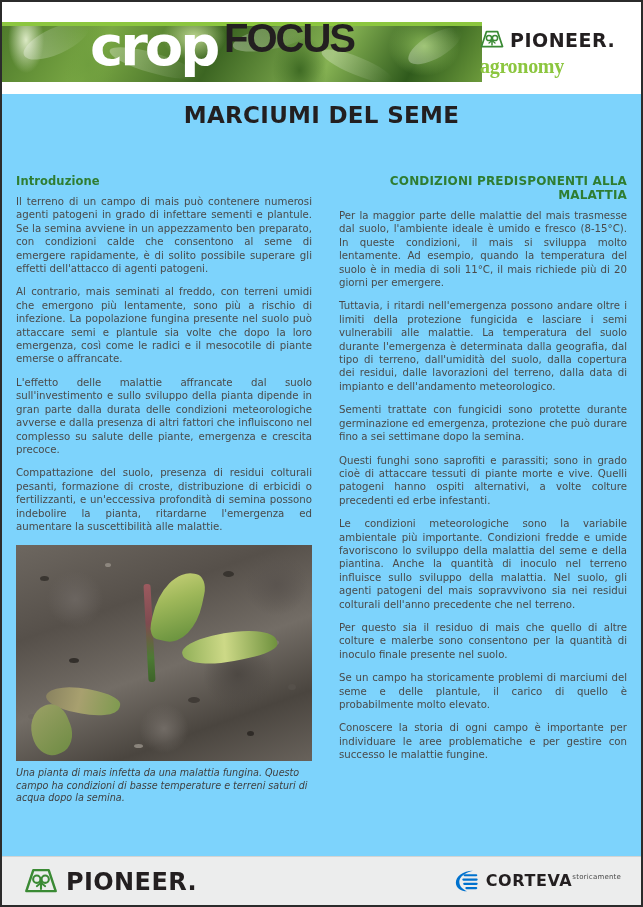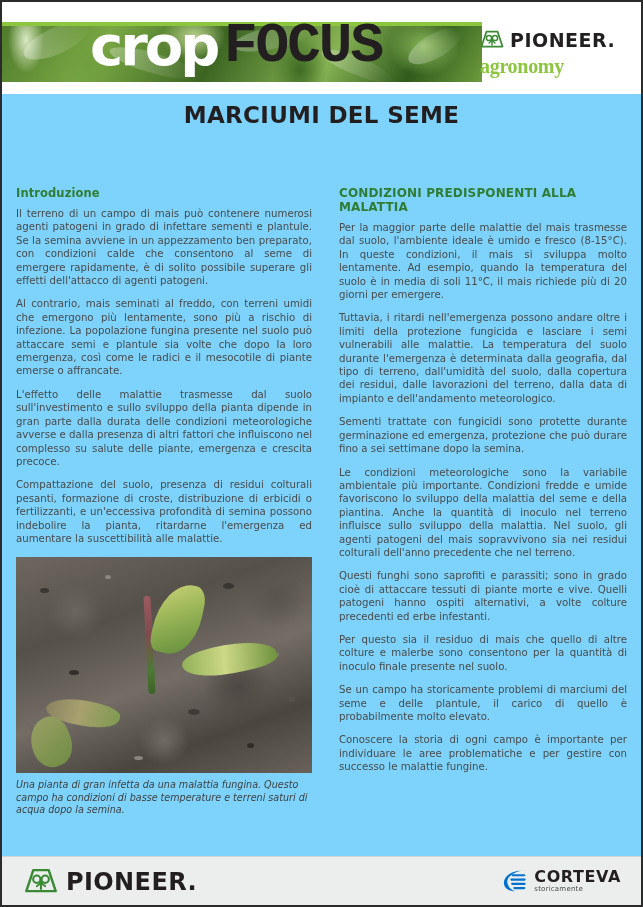--- a/index.html
+++ b/index.html
@@ -44,23 +44,23 @@
     background:#8cc63f;
   }
   .word-crop{
     position:absolute;left:88px;top:16px;
     font-size:56px;font-weight:bold;letter-spacing:-3px;
     color:#ffffff;line-height:1;
     font-family:"DejaVu Sans",sans-serif;
   }
   .word-focus{
     position:absolute;left:222px;top:16px;
-    font-size:56px;font-weight:bold;letter-spacing:-2px;
+    font-size:40px;font-weight:bold;letter-spacing:-2px;
     color:#231f20;line-height:1;
-    font-family:Liberation Mono, monospace;
+    font-family:Liberation Sans, sans-serif;
   }
 
   
   .pioneer-lockup{
     position:absolute;left:478px;top:26px;width:152px;height:52px;
   }
   .pio-row{display:flex;align-items:center;gap:6px;height:24px;}
   .pio-mark{
     width:24px;height:20px;flex:0 0 auto;
   }
@@ -90,28 +90,28 @@
 
   
   #cols{
     position:absolute;left:0;top:172px;width:639px;
   }
   .col{position:absolute;top:0;}
   .col-left{left:14px;width:296px;}
   .col-right{left:337px;width:288px;}
 
   h2.sec{
-    margin:12px 0 7px 0;
+    margin:0 0 7px 0;
     font-family:"DejaVu Sans",sans-serif;
     font-size:11.5px;font-weight:bold;
     color:#2f7d32;
     letter-spacing:.1px;
     line-height:14px;
   }
-  h2.sec.caps{font-size:12px;letter-spacing:.15px;}
+  h2.sec.caps{font-size:12px;letter-spacing:.15px;text-align:right;}
 
   p.body{
     margin:0 0 10px 0;
     font-family:"DejaVu Sans",sans-serif;
     font-size:10.2px;
     line-height:13.4px;
     color:#4a4a4a;
     text-align:justify;
     -webkit-hyphens:none;hyphens:none;
   }
@@ -180,21 +180,21 @@
   .foot-pio-word{
     font-family:"DejaVu Sans",sans-serif;
     font-size:24px;font-weight:bold;letter-spacing:.4px;
     color:#231f20;line-height:26px;
   }
   .foot-corteva{
     position:absolute;right:20px;top:12px;
     display:flex;align-items:center;gap:6px;
   }
   .cort-mark{width:26px;height:24px;}
-  .cort-text{display:flex;flex-direction:column;line-height:1;}
+  .cort-text{display:flex;flex-direction:row;line-height:1;}
   .cort-word{
     font-family:"DejaVu Sans",sans-serif;
     font-size:16px;font-weight:bold;letter-spacing:.6px;
     color:#231f20;
   }
   .cort-sub{
     font-family:"DejaVu Sans",sans-serif;
     font-size:7px;letter-spacing:.2px;color:#4a4a4a;margin-top:1px;
   }
 </style>
@@ -238,52 +238,52 @@
     <div class="t-line">MARCIUMI DEL SEME</div>
   </div>
 
   <div id="cols">
 
     <div class="col col-left">
       <h2 class="sec">Introduzione</h2>
 
       <p class="body">Il terreno di un campo di mais può contenere numerosi agenti patogeni in grado di infettare sementi e plantule. Se la semina avviene in un appezzamento ben preparato, con condizioni calde che consentono al seme di emergere rapidamente, è di solito possibile superare gli effetti dell'attacco di agenti patogeni.</p>
       <p class="body">Al contrario, mais seminati al freddo, con terreni umidi che emergono più lentamente, sono più a rischio di infezione. La popolazione fungina presente nel suolo può attaccare semi e plantule sia volte che dopo la loro emergenza, così come le radici e il mesocotile di piante emerse o affrancate.</p>
-      <p class="body">L'effetto delle malattie trasmesse dal suolo sull'investimento e sullo sviluppo della pianta dipende in gran parte dalla durata delle condizioni meteorologiche avverse e dalla presenza di altri fattori che influiscono nel complesso su salute delle piante, emergenza e crescita precoce.</p>
+      <p class="body">L'effetto delle malattie affrancate dal suolo sull'investimento e sullo sviluppo della pianta dipende in gran parte dalla durata delle condizioni meteorologiche avverse e dalla presenza di altri fattori che influiscono nel complesso su salute delle piante, emergenza e crescita precoce.</p>
       <p class="body">Compattazione del suolo, presenza di residui colturali pesanti, formazione di croste, distribuzione di erbicidi o fertilizzanti, e un'eccessiva profondità di semina possono indebolire la pianta, ritardarne l'emergenza ed aumentare la suscettibilità alle malattie.</p>
 
       <div class="field-photo">
         <span class="soil-fleck" style="left:8%;top:14%;width:9px;height:5px;background:#3a3631;"></span>
         <span class="soil-fleck" style="left:30%;top:8%;width:6px;height:4px;background:#8d877f;"></span>
         <span class="soil-fleck" style="left:70%;top:12%;width:11px;height:6px;background:#38342f;"></span>
         <span class="soil-fleck" style="left:86%;top:44%;width:8px;height:5px;background:#7e7871;"></span>
         <span class="soil-fleck" style="left:18%;top:52%;width:10px;height:5px;background:#332f2b;"></span>
         <span class="soil-fleck" style="left:58%;top:70%;width:12px;height:6px;background:#403b36;"></span>
         <span class="soil-fleck" style="left:40%;top:92%;width:9px;height:4px;background:#8a847c;"></span>
         <span class="soil-fleck" style="left:78%;top:86%;width:7px;height:5px;background:#2f2b27;"></span>
         <span class="soil-fleck" style="left:4%;top:78%;width:10px;height:5px;background:#6e6861;"></span>
         <span class="soil-fleck" style="left:92%;top:64%;width:8px;height:6px;background:#55504a;"></span>
         <div class="seedling-leafC"></div>
         <div class="seedling-leafD"></div>
         <div class="seedling-stem"></div>
         <div class="seedling-leafA"></div>
         <div class="seedling-leafB"></div>
       </div>
 
-      <p class="caption">Una pianta di gran infetta da una malattia fungina. Questo campo ha condizioni di basse temperature e terreni saturi di acqua dopo la semina.</p>
+      <p class="caption">Una pianta di mais infetta da una malattia fungina. Questo campo ha condizioni di basse temperature e terreni saturi di acqua dopo la semina.</p>
     </div>
 
     <div class="col col-right">
       <h2 class="sec caps">CONDIZIONI PREDISPONENTI ALLA MALATTIA</h2>
 
       <p class="body">Per la maggior parte delle malattie del mais trasmesse dal suolo, l'ambiente ideale è umido e fresco (8-15°C). In queste condizioni, il mais si sviluppa molto lentamente. Ad esempio, quando la temperatura del suolo è in media di soli 11°C, il mais richiede più di 20 giorni per emergere.</p>
       <p class="body">Tuttavia, i ritardi nell'emergenza possono andare oltre i limiti della protezione fungicida e lasciare i semi vulnerabili alle malattie. La temperatura del suolo durante l'emergenza è determinata dalla geografia, dal tipo di terreno, dall'umidità del suolo, dalla copertura dei residui, dalle lavorazioni del terreno, dalla data di impianto e dell'andamento meteorologico.</p>
       <p class="body">Sementi trattate con fungicidi sono protette durante germinazione ed emergenza, protezione che può durare fino a sei settimane dopo la semina.</p>
+      <p class="body">Questi funghi sono saprofiti e parassiti; sono in grado cioè di attaccare tessuti di piante morte e vive. Quelli patogeni hanno ospiti alternativi, a volte colture precedenti ed erbe infestanti.</p>
       <p class="body">Le condizioni meteorologiche sono la variabile ambientale più importante. Condizioni fredde e umide favoriscono lo sviluppo della malattia del seme e della piantina. Anche la quantità di inoculo nel terreno influisce sullo sviluppo della malattia. Nel suolo, gli agenti patogeni del mais sopravvivono sia nei residui colturali dell'anno precedente che nel terreno.</p>
-      <p class="body">Questi funghi sono saprofiti e parassiti; sono in grado cioè di attaccare tessuti di piante morte e vive. Quelli patogeni hanno ospiti alternativi, a volte colture precedenti ed erbe infestanti.</p>
       <p class="body">Per questo sia il residuo di mais che quello di altre colture e malerbe sono consentono per la quantità di inoculo finale presente nel suolo.</p>
       <p class="body">Se un campo ha storicamente problemi di marciumi del seme e delle plantule, il carico di quello è probabilmente molto elevato.</p>
       <p class="body">Conoscere la storia di ogni campo è importante per individuare le aree problematiche e per gestire con successo le malattie fungine.</p>
     </div>
   </div>
 
   <div id="footer">
 
     <div class="foot-pioneer">
       <span class="foot-pio-mark">

